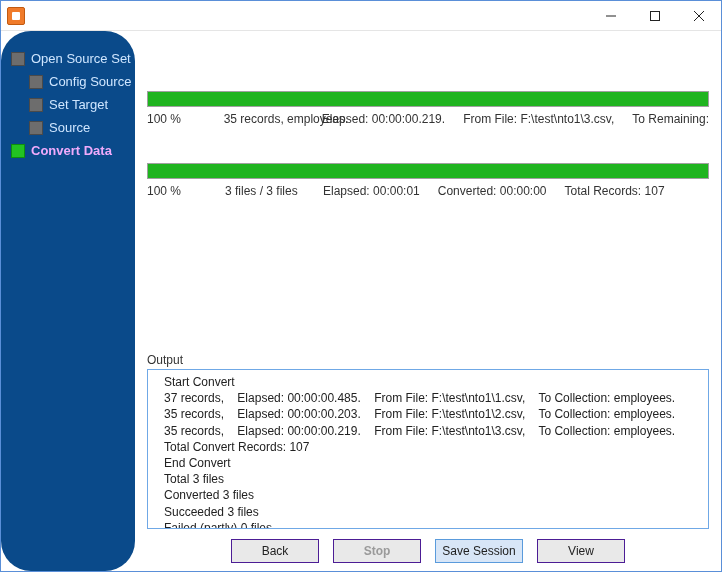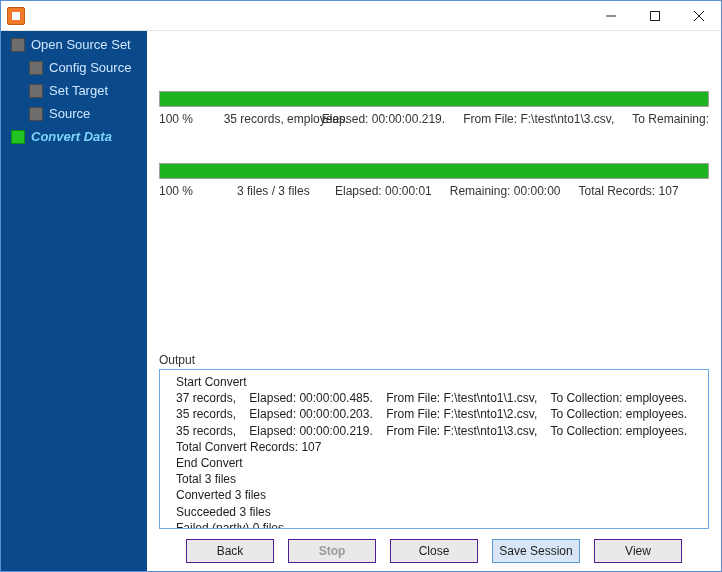--- a/index.html
+++ b/index.html
@@ -5,28 +5,28 @@
   * { box-sizing: border-box; margin: 0; padding: 0; font-family: "Segoe UI", Tahoma, sans-serif; font-size: 12px; }
   html, body { width: 722px; height: 572px; overflow: hidden; background: #fff; }
   .window { width: 722px; height: 572px; border: 1px solid #5a8fd8; display: flex; flex-direction: column; background: #fff; }
   .titlebar { height: 30px; display: flex; align-items: center; justify-content: space-between; padding-left: 6px; background: #fff; border-bottom: 1px solid #e5e5e5; }
   .titlebar .left { display: flex; align-items: center; gap: 6px; }
   .app-icon { width: 18px; height: 18px; background: #f07b2a; border: 1px solid #c25a10; border-radius: 2px; position: relative; }
   .app-icon::after { content: ""; position: absolute; top: 4px; left: 4px; width: 8px; height: 8px; background: #fff; border-radius: 1px; }
   .win-controls { display: flex; }
   .win-btn { width: 44px; height: 28px; display: flex; align-items: center; justify-content: center; color: #333; }
   .body { flex: 1; display: flex; min-height: 0; }
-  .sidebar { width: 146px; background: #0a4a8a; color: #fff; padding-top: 2px; }
+  .sidebar { width: 134px; background: #0a4a8a; color: #fff; padding-top: 16px; border-radius: 30px; }
   .tree-root, .tree-child { display: flex; align-items: center; gap: 6px; padding: 4px 0; cursor: pointer; }
   .tree-root { padding-left: 10px; }
   .tree-child { padding-left: 28px; }
   .tree-box { width: 14px; height: 14px; background: #6d6d6d; border: 1px solid #4a4a4a; }
   .tree-box.active { background: #22c322; border-color: #0e8f0e; }
   .tree-label { color: #cfe6ff; font-size: 13px; }
-  .tree-label.bold { font-weight: 600; color: #7dd3fc; font-style: italic; }
+  .tree-label.bold { font-weight: 600; color: #f0abfc; }
   .conn-line { position: relative; }
   .main { flex: 1; display: flex; flex-direction: column; padding: 10px 12px 8px 12px; min-width: 0; }
   .progress-section { flex: 0 0 auto; }
   .pbar { height: 16px; background: #1fb41f; border: 1px solid #a0a0a0; margin-bottom: 4px; }
   .pinfo { display: flex; gap: 18px; color: #333; font-size: 12px; line-height: 1.35; margin-bottom: 18px; }
   .pinfo .col { white-space: pre; }
   .spacer { flex: 1; }
   .output-label { margin-bottom: 2px; color: #333; }
   .output-box { border: 1px solid #6fa8e6; height: 160px; overflow-y: scroll; padding: 4px 16px; color: #222; line-height: 1.35; white-space: pre; }
   .button-row { display: flex; gap: 14px; justify-content: center; padding-top: 10px; }
@@ -100,21 +100,21 @@
           <span class="col">Elapsed: 00:00:00.219.</span>
           <span class="col">From File: F:\test\nto1\3.csv,</span>
           <span class="col">To Remaining:</span>
         </div>
         <div style="height:18px"></div>
         <div class="pbar"></div>
         <div class="pinfo">
           <span class="col" style="width:60px">100 %</span>
           <span class="col" style="width:80px">3 files / 3 files</span>
           <span class="col">Elapsed: 00:00:01</span>
-          <span class="col">Remaining: 00:00:00</span>
+          <span class="col">Converted: 00:00:00</span>
           <span class="col">Total Records: 107</span>
         </div>
       </div>
 
       <div class="spacer"></div>
 
       <div class="output-label">Output</div>
       <div class="output-box"><span>Start Convert
 37 records,    Elapsed: 00:00:00.485.    From File: F:\test\nto1\1.csv,    To Collection: employees.
 35 records,    Elapsed: 00:00:00.203.    From File: F:\test\nto1\2.csv,    To Collection: employees.
@@ -122,19 +122,18 @@
 Total Convert Records: 107
 End Convert
 Total 3 files
 Converted 3 files
 Succeeded 3 files
 Failed (partly) 0 files</span></div>
 
       <div class="button-row">
         <button class="btn">Back</button>
         <button class="btn disabled" disabled="">Stop</button>
-        <button class="btn">Close</button>
         <button class="btn hover" style="position:relative">Save Session</button>
         <button class="btn">View</button>
       </div>
     </div>
   </div>
 </div>
 
 </body></html>

